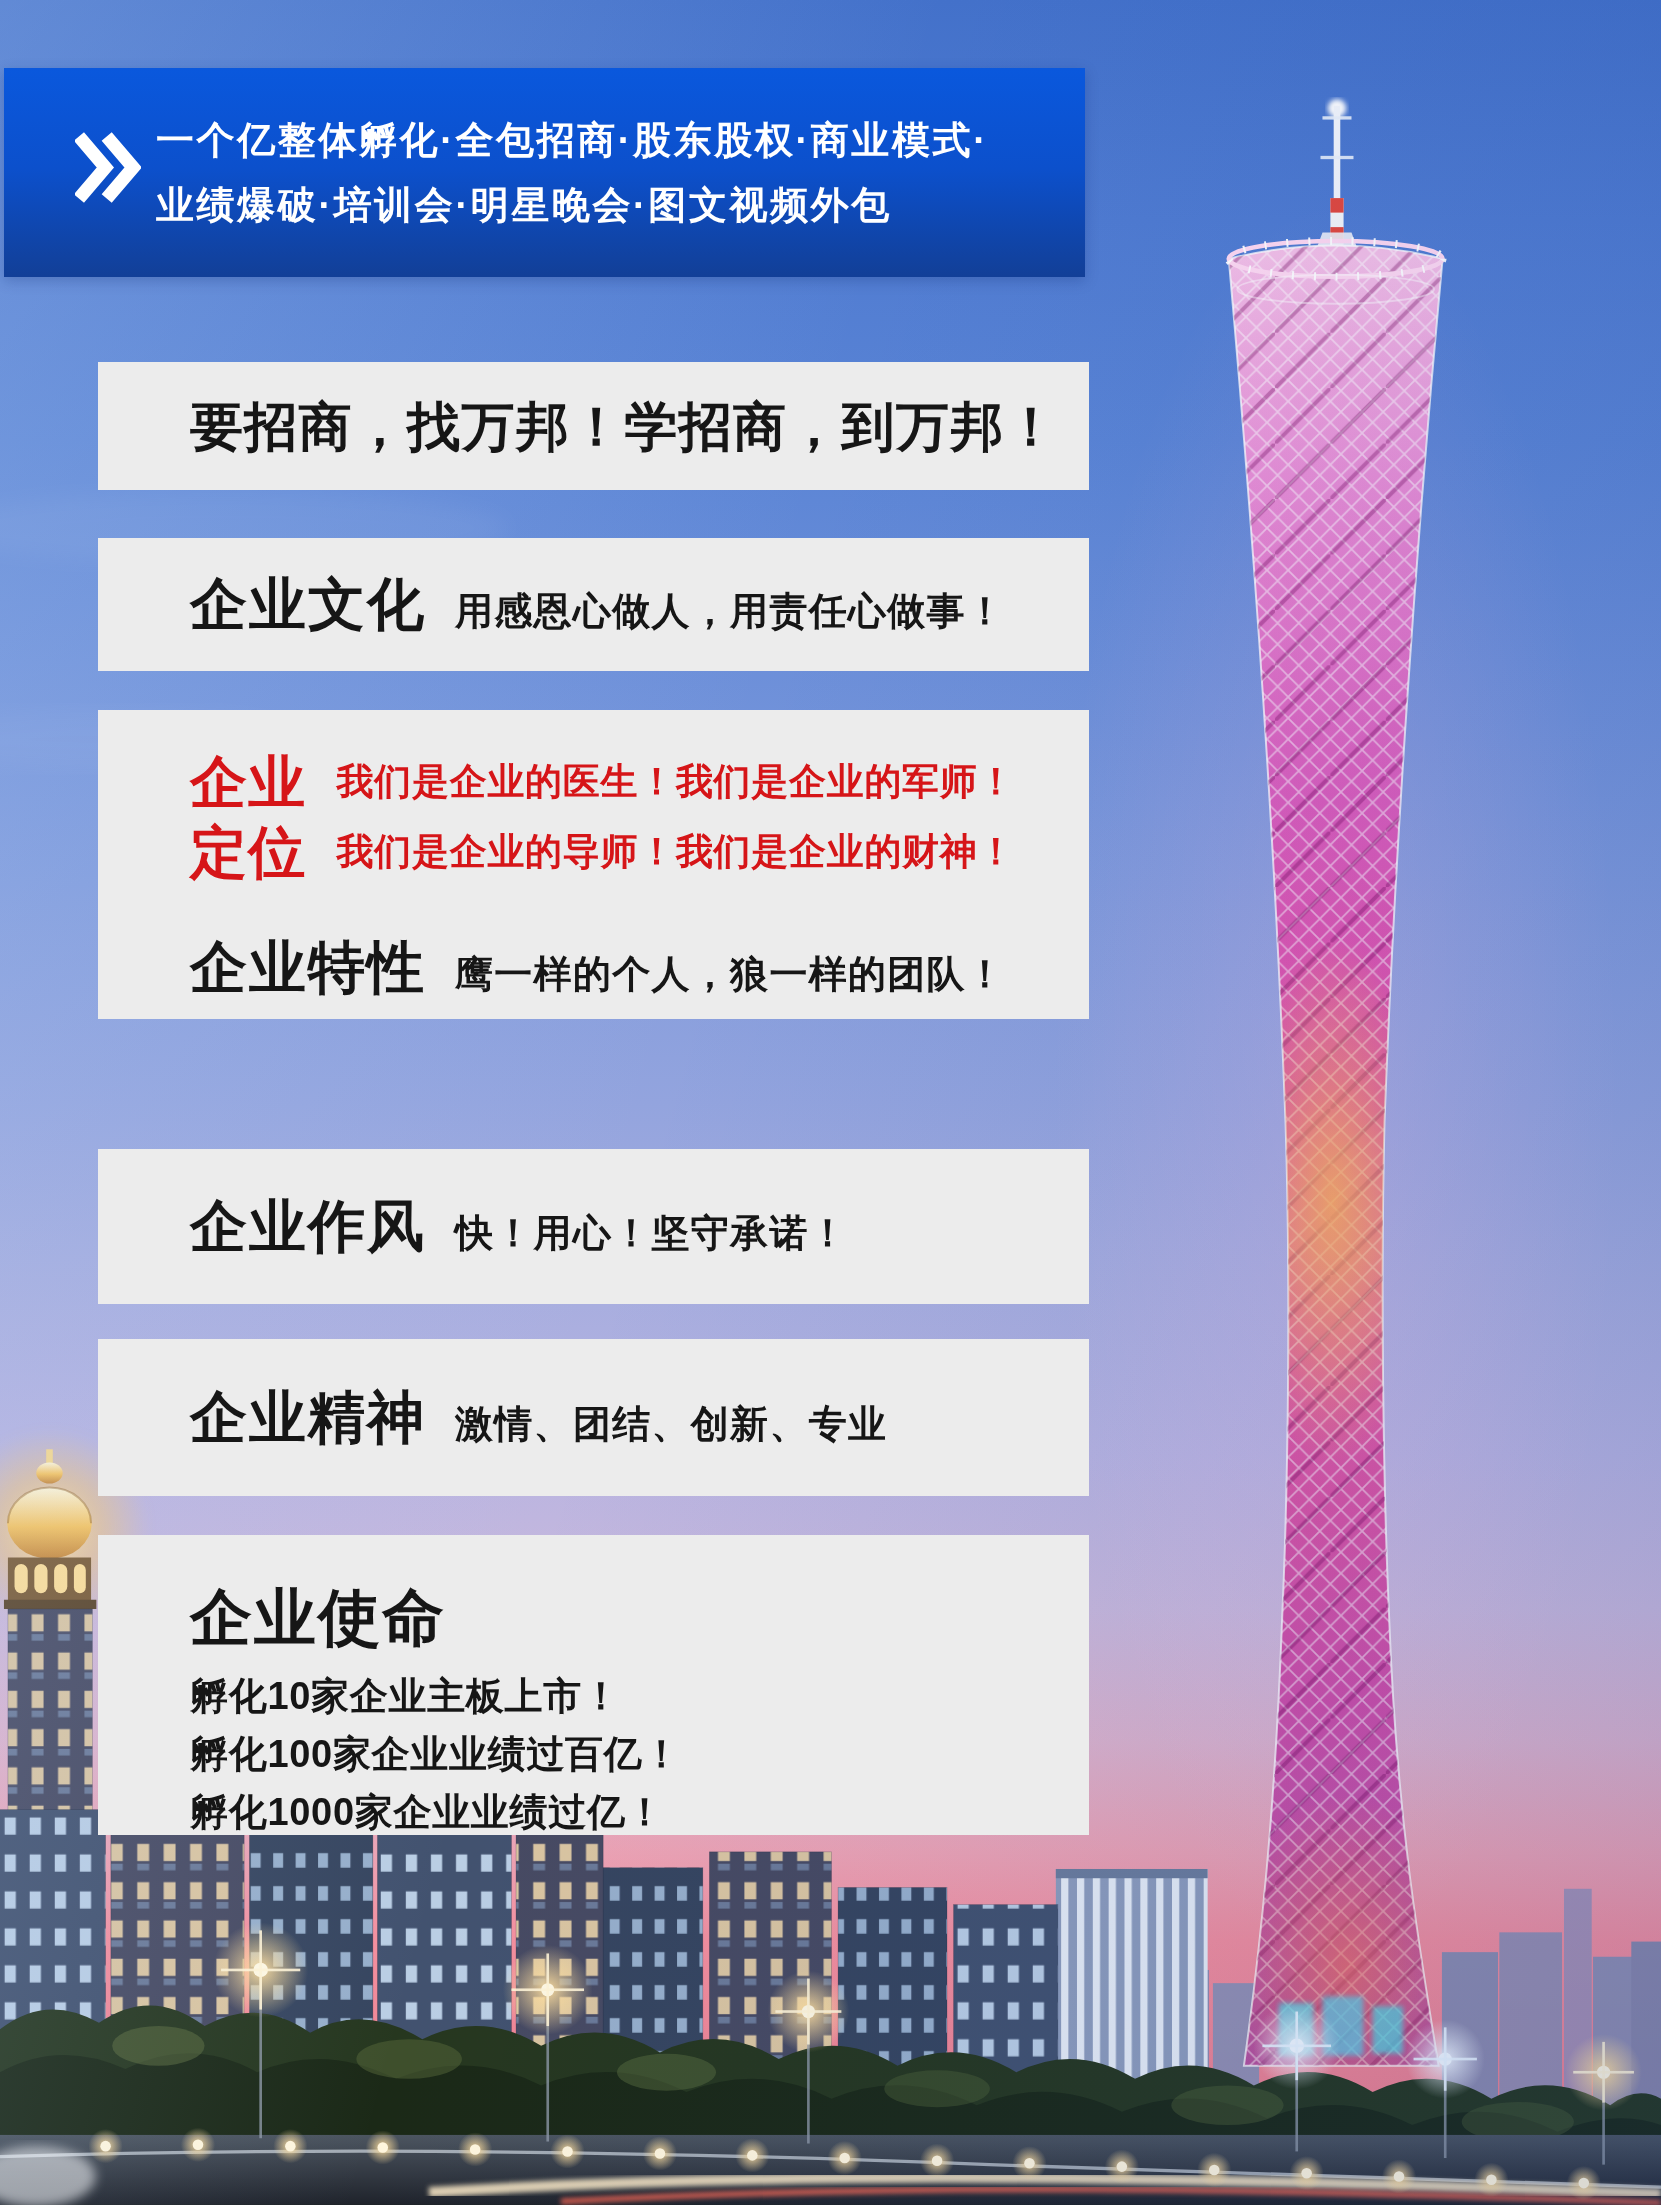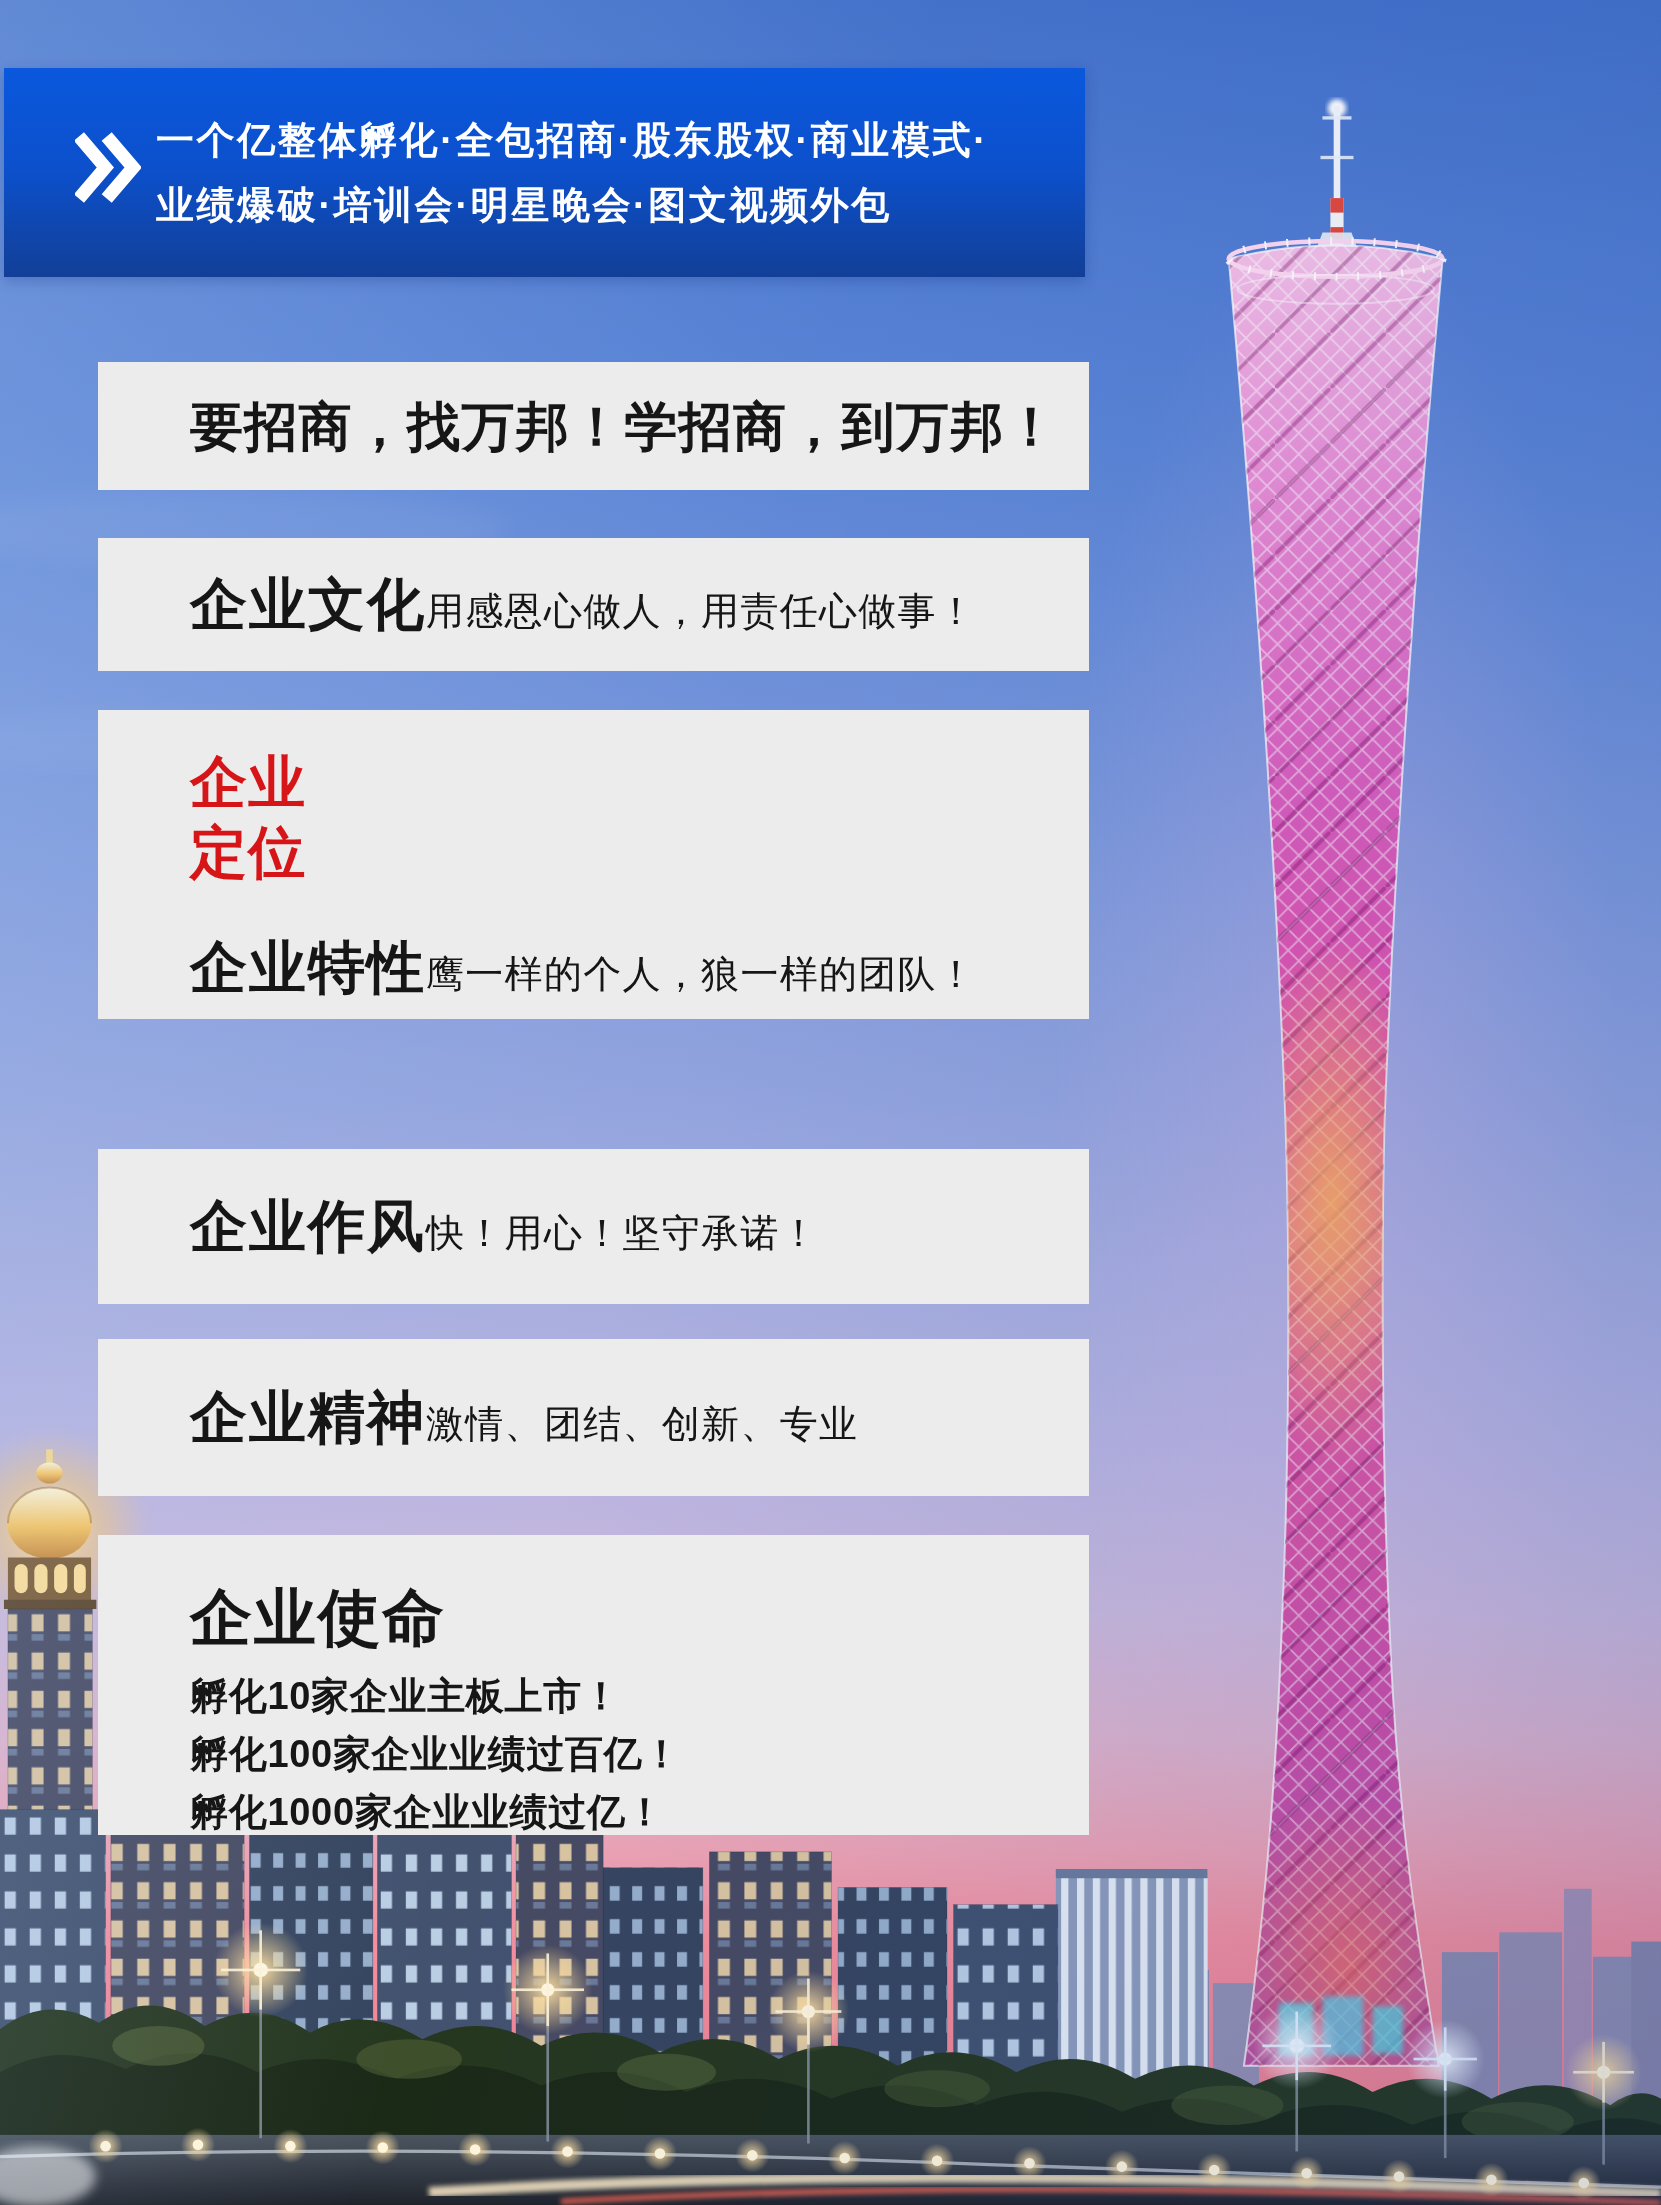--- a/index.html
+++ b/index.html
@@ -24,21 +24,21 @@
   .banner-text{position:absolute;left:152px;top:0;height:100%;
           display:flex;flex-direction:column;justify-content:center;gap:26.4px;
           color:#ffffff;font-weight:900;font-size:38px;letter-spacing:2.6px;line-height:1;}
 
   
   .box{position:absolute;left:98px;width:991px;background:#ececec;
        display:flex;align-items:center;padding-left:92px;box-sizing:border-box;
        color:#161616;}
   .row{display:flex;align-items:baseline;text-align:center;}
   .btitle{font-size:57px;font-weight:900;letter-spacing:2px;line-height:1;white-space:nowrap;}
-  .bsub{font-size:38px;font-weight:400;letter-spacing:1.3px;line-height:1;white-space:nowrap;}
+  .bsub{font-size:38px;font-weight:700;letter-spacing:1.3px;line-height:1;margin-left:29px;white-space:nowrap;}
   .slogan-text{font-size:53px;font-weight:900;letter-spacing:1.3px;line-height:1;white-space:nowrap;}
 
   #box-slogan{top:362px;height:128px;}
   #box-culture{top:538px;height:133px;}
   #box-positioning{top:710px;height:214px;}
   #box-traits{top:916px;height:103px;}
   #box-workstyle{top:1149px;height:155px;}
   #box-spirit{top:1339px;height:157px;}
   #box-mission{top:1535px;height:300px;display:block;padding-top:50px;}
 
@@ -406,20 +406,24 @@
       <span class="bsub">用感恩心做人，用责任心做事！</span>
     </div>
   </div>
 
   <div class="box" id="box-positioning">
     <div class="pos-grid">
       <div class="pos-titles">
         <div>企业</div>
         <div>定位</div>
       </div>
+      <div class="pos-lines">
+        <div>我们是企业的医生！我们是企业的军师！</div>
+        <div>我们是企业的导师！我们是企业的财神！</div>
+      </div>
     </div>
   </div>
 
   <div class="box" id="box-traits">
     <div class="row">
       <span class="btitle">企业特性</span>
       <span class="bsub">鹰一样的个人，狼一样的团队！</span>
     </div>
   </div>
 

